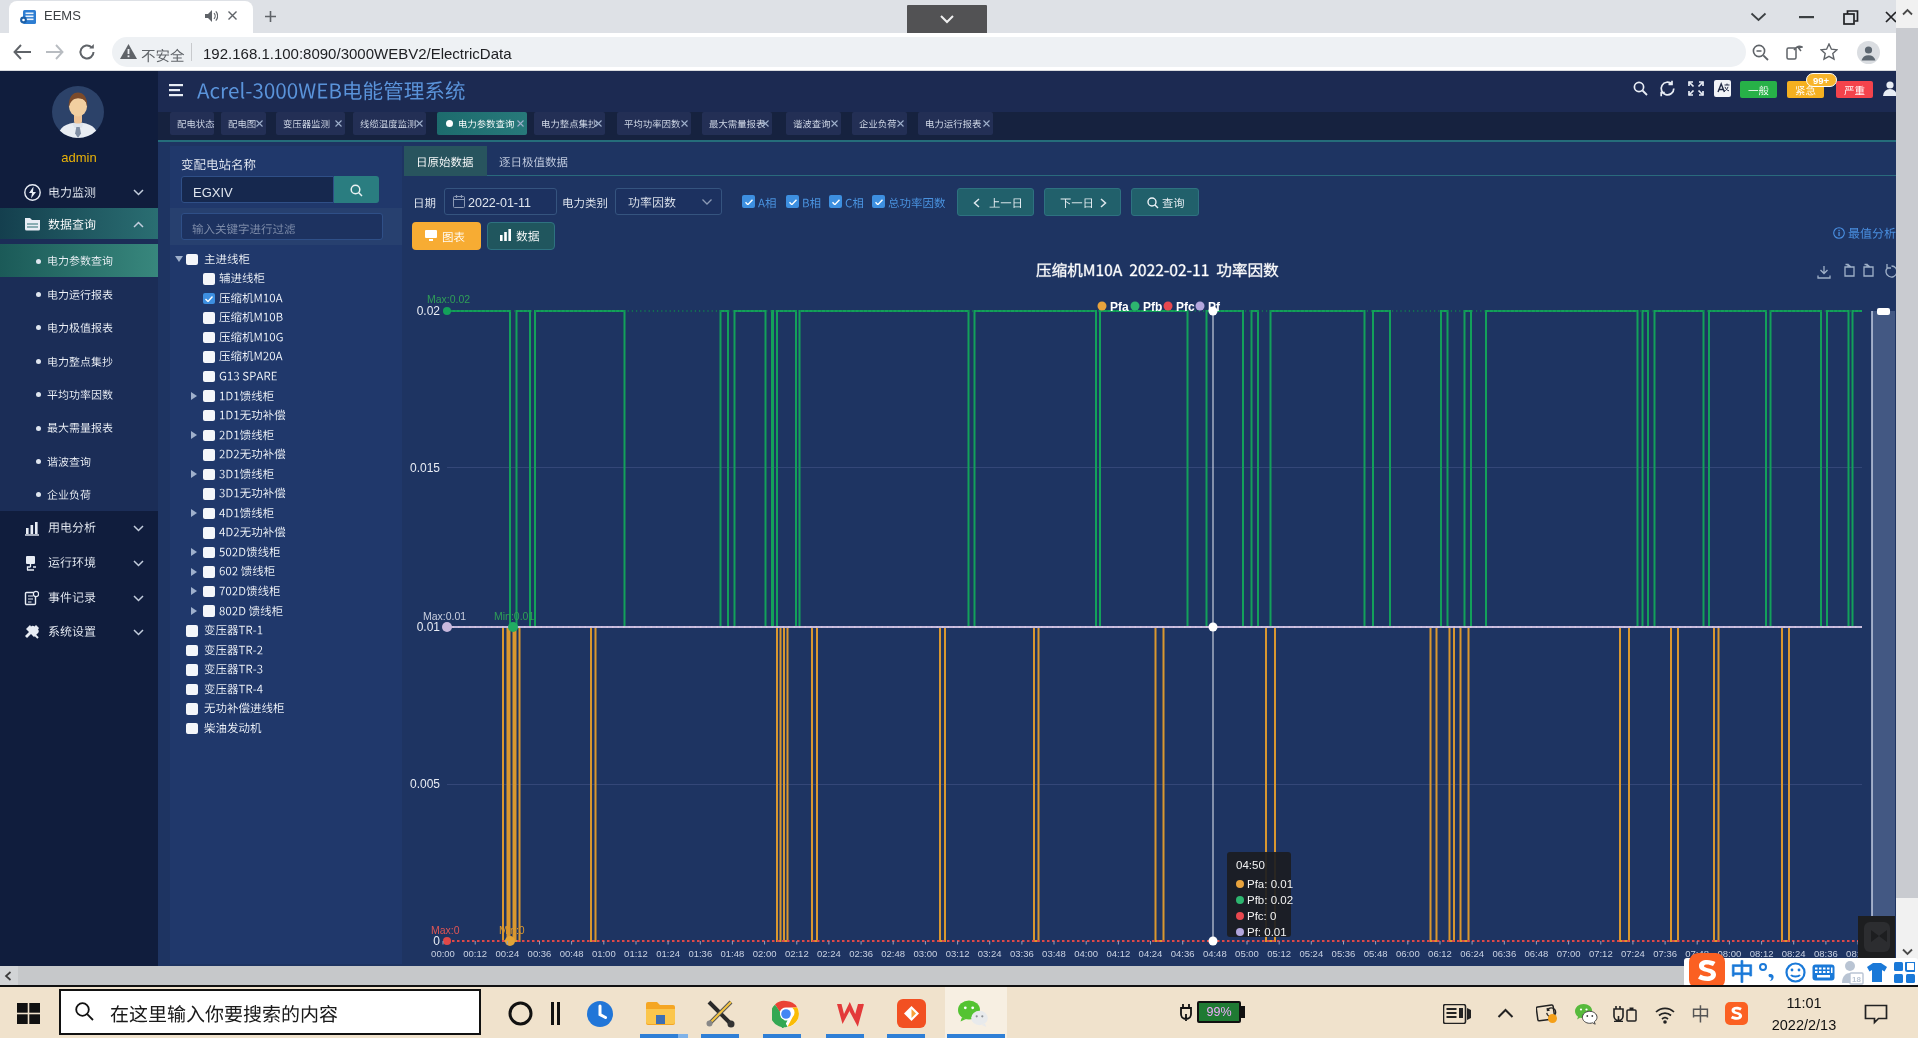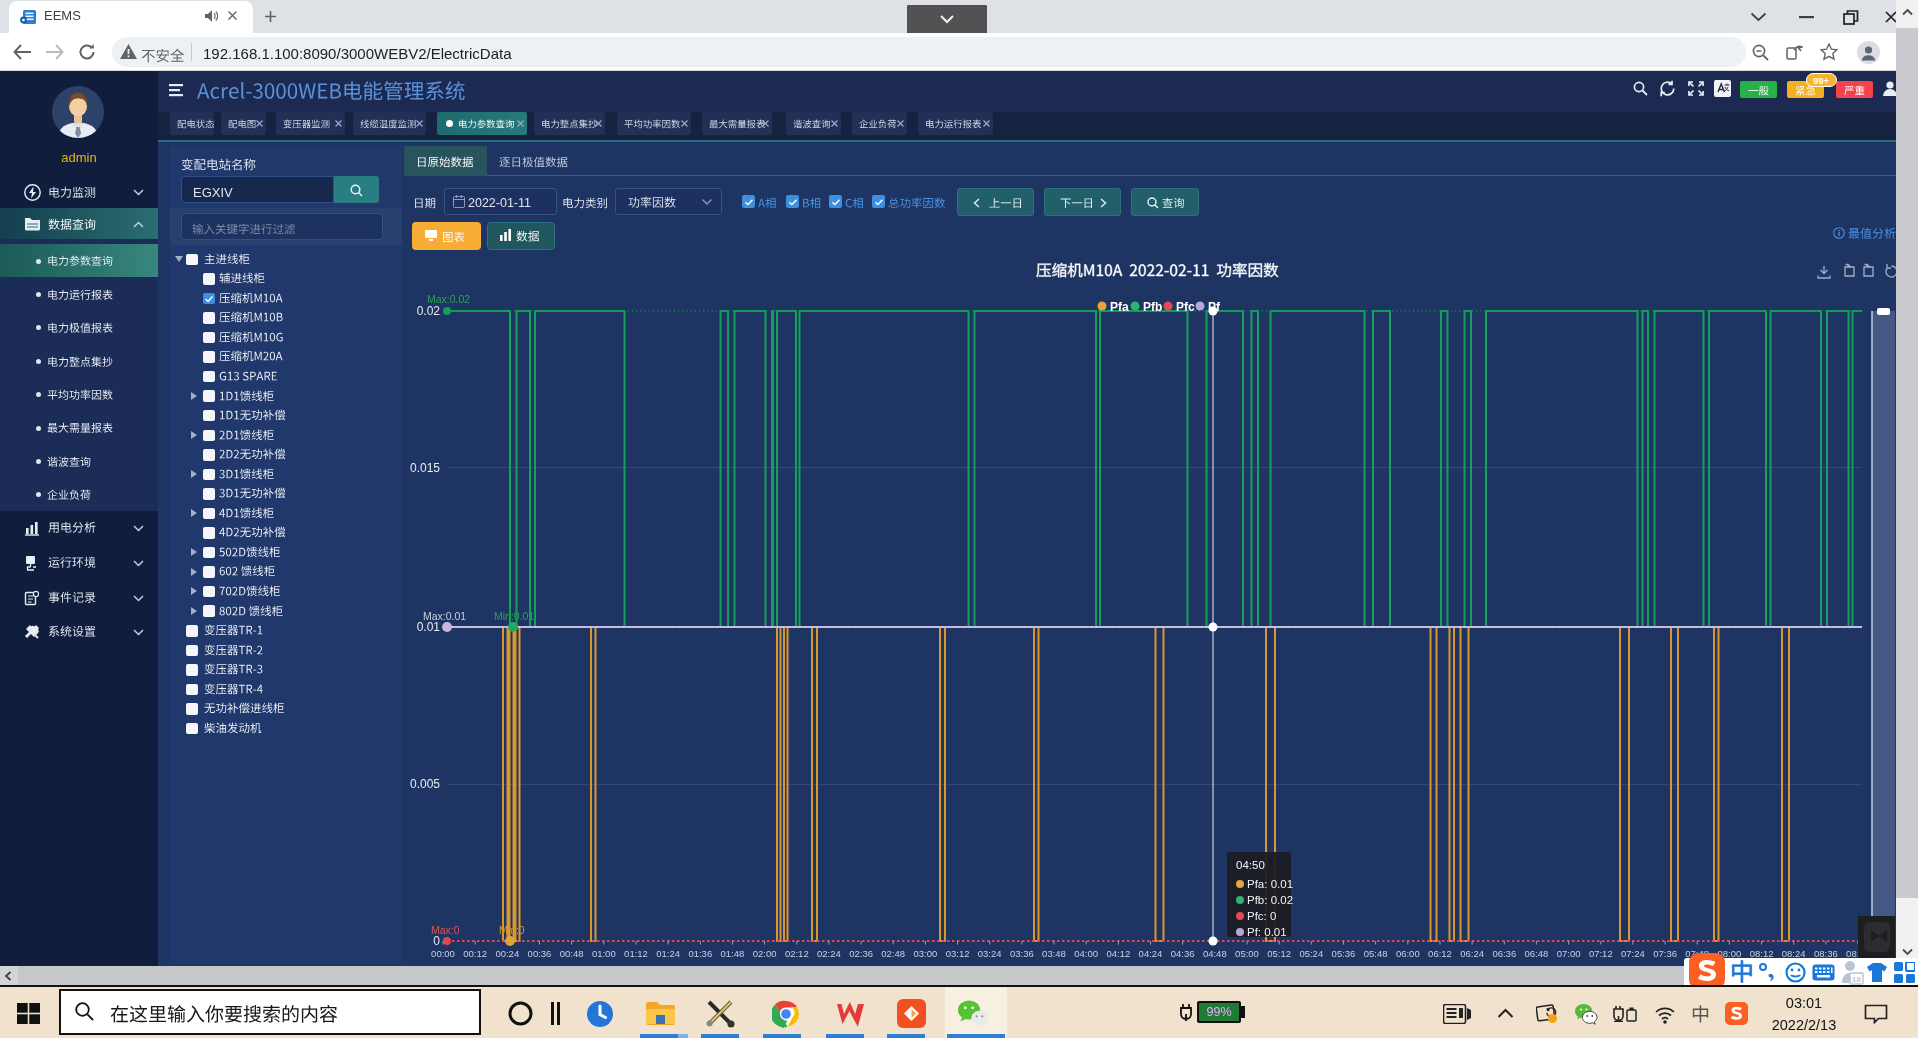--- a/index.html
+++ b/index.html
@@ -1548,16 +1548,16 @@
   </svg>
 <svg style="position:absolute;left:1691.0px;top:1003.9px;overflow:visible" width="19" height="21">
     <g transform="translate(0,17.1) scale(0.019000,-0.019000)" fill="#555">
       <use href="#g132" x="0"></use>
     </g>
   </svg>
 <svg class="ab" style="left:1725px;top:1002px" width="23" height="23" viewBox="0 0 23 23">
     <rect width="23" height="23" rx="5" fill="#fb6022"></rect>
     <path d="M6.5 8.2c0-2.2 2.2-3.4 5-3.4 2.2 0 4 .6 5.3 1.2l-1.5 2.5c-1.2-.6-2.5-1-3.8-1-1.2 0-1.8.4-1.8 1 0 1.9 7.4 1 7.4 5.3 0 2.5-2.2 4-5.3 4-2.5 0-4.7-.7-6-1.5l1.6-2.5c1.2.7 2.8 1.2 4.4 1.2 1.2 0 2.2-.4 2.2-1.2 0-2.2-7.5-1-7.5-5.6z" fill="#fff"></path>
   </svg>
-<div class="txt" style="left:1804px;top:996.7px;font:normal 14.5px 'Liberation Sans',sans-serif;color:#111;line-height:13.774999999999999px;transform:translateX(-50%);">03:01</div>
+<div class="txt" style="left:1804px;top:996.7px;font:normal 14.5px 'Liberation Sans',sans-serif;color:#111;line-height:13.774999999999999px;transform:translateX(-50%);">11:01</div>
 <div class="txt" style="left:1804px;top:1018.7px;font:normal 14.5px 'Liberation Sans',sans-serif;color:#111;line-height:13.774999999999999px;transform:translateX(-50%);">2022/2/13</div>
 <svg class="ab" style="left:1864px;top:1004px" width="24" height="21" viewBox="0 0 24 21">
     <path d="M1.5 1.5h21v13h-8l-4 4v-4h-9z" stroke="#222" stroke-width="1.7" fill="none"></path>
   </svg>
 </body></html>

